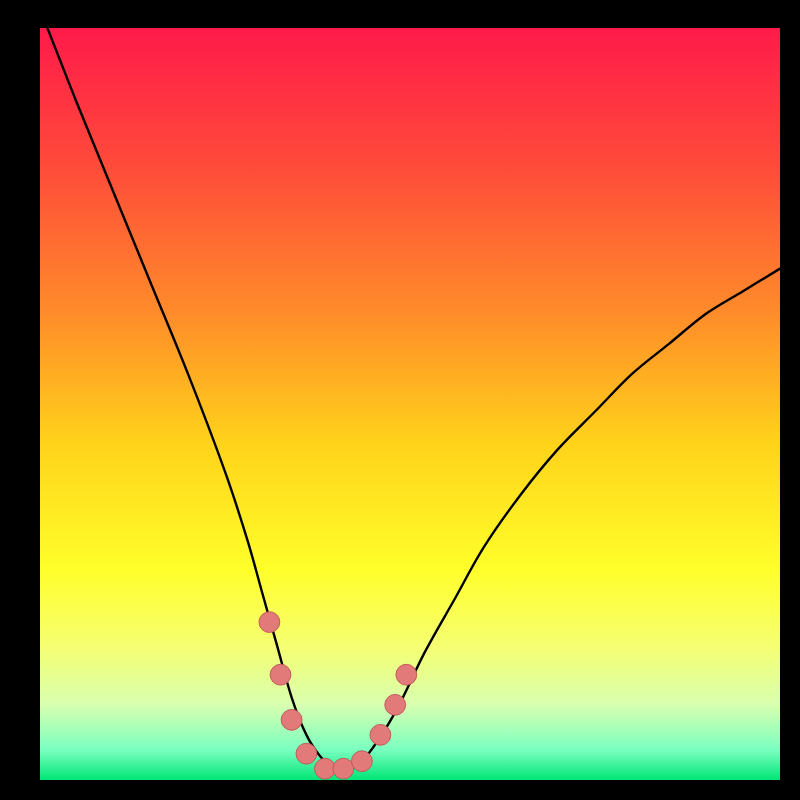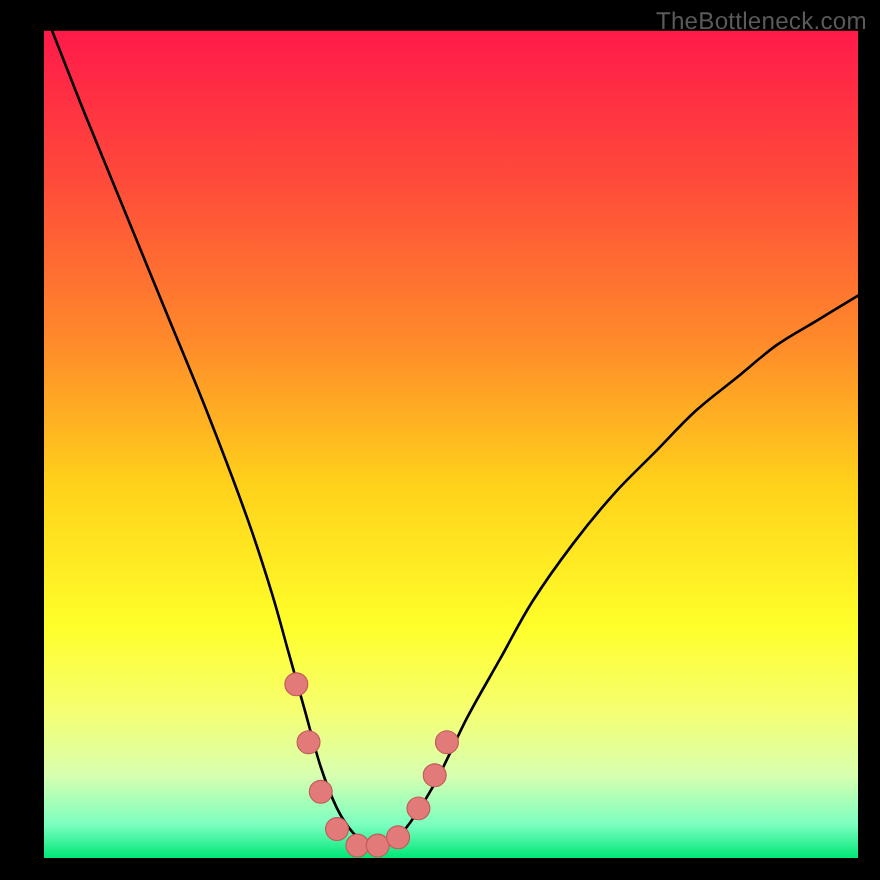--- a/index.html
+++ b/index.html
@@ -57,14 +57,13 @@
       <circle cx="280.5" cy="674.72" r="10.4" fill="#e27a7a" stroke="#c05a5a" stroke-width="1"></circle>
       <circle cx="291.6" cy="719.84" r="10.4" fill="#e27a7a" stroke="#c05a5a" stroke-width="1"></circle>
       <circle cx="306.4" cy="753.68" r="10.4" fill="#e27a7a" stroke="#c05a5a" stroke-width="1"></circle>
       <circle cx="324.90000000000003" cy="768.72" r="10.4" fill="#e27a7a" stroke="#c05a5a" stroke-width="1"></circle>
       <circle cx="343.4" cy="768.72" r="10.4" fill="#e27a7a" stroke="#c05a5a" stroke-width="1"></circle>
       <circle cx="361.9" cy="761.1999999999999" r="10.4" fill="#e27a7a" stroke="#c05a5a" stroke-width="1"></circle>
       <circle cx="380.40000000000003" cy="734.88" r="10.4" fill="#e27a7a" stroke="#c05a5a" stroke-width="1"></circle>
       <circle cx="395.2" cy="704.8000000000001" r="10.4" fill="#e27a7a" stroke="#c05a5a" stroke-width="1"></circle>
       <circle cx="406.3" cy="674.72" r="10.4" fill="#e27a7a" stroke="#c05a5a" stroke-width="1"></circle>
     </svg>
-  <div class="watermark">TheBottleneck.com</div>
 </div>
 
 </body></html>

